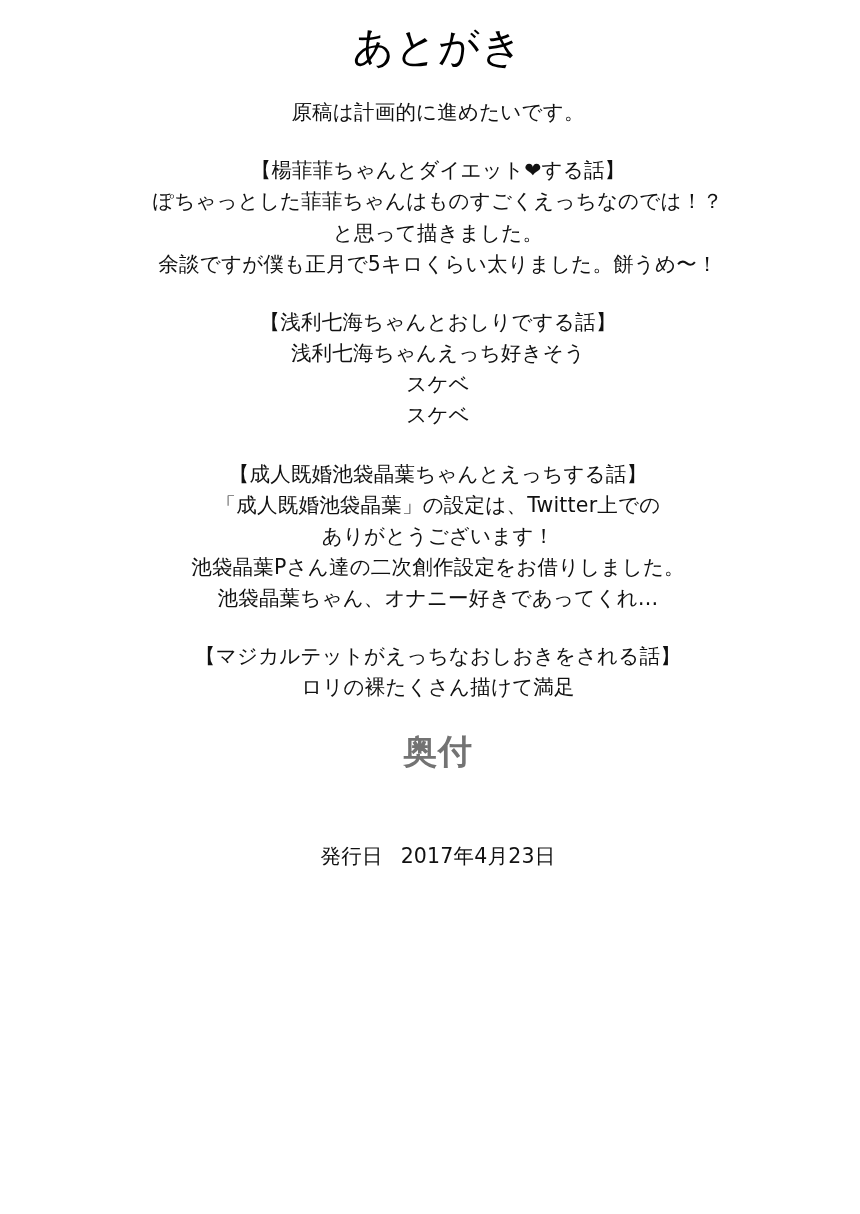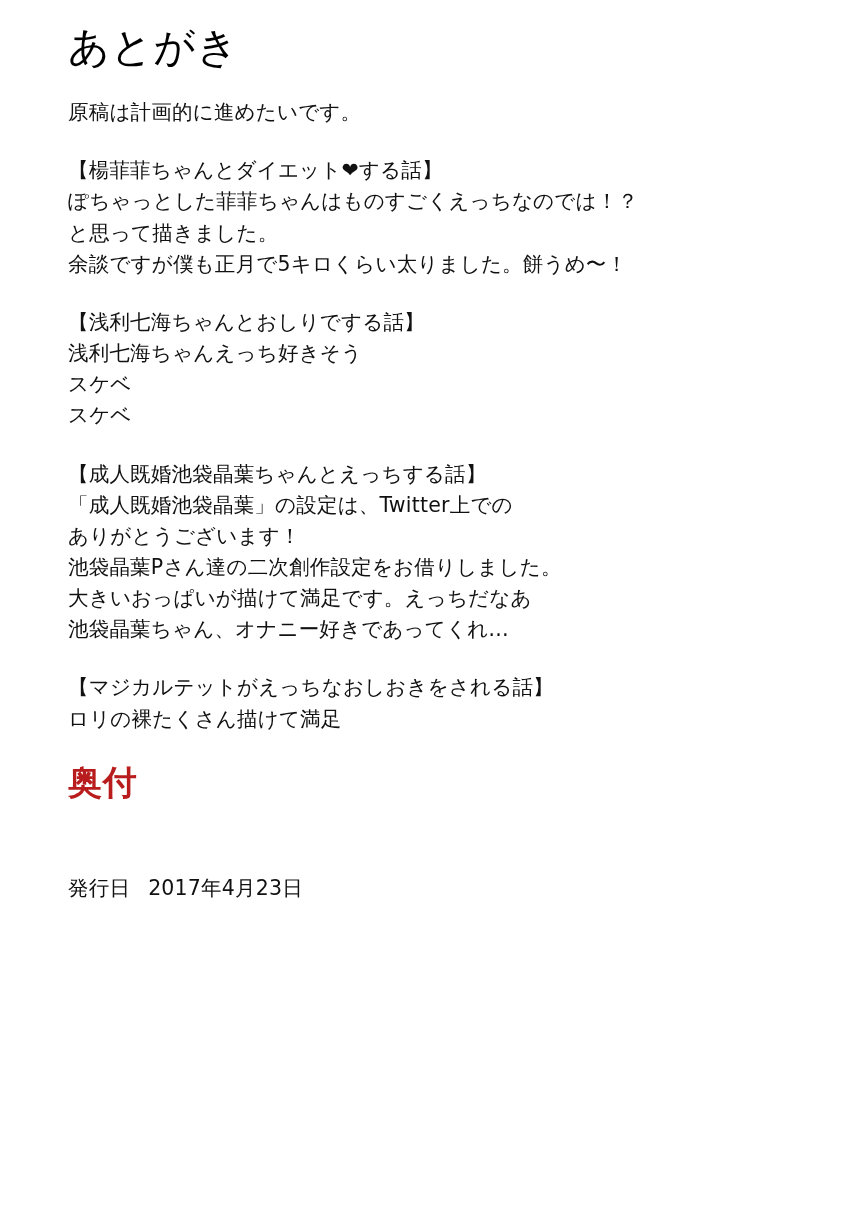--- a/index.html
+++ b/index.html
@@ -15,20 +15,21 @@
     color: #111111;
     overflow: hidden;
   }
   .page {
     position: absolute;
     left: 0;
     top: 0;
     width: 860px;
     height: 957px;
     padding: 0;
+    text-align: center;
   }
   .content {
     position: absolute;
     left: 68px;
     top: 24px;
     width: 740px;
   }
   .afterword-title {
     font-size: 41px;
     line-height: 1.15;
@@ -53,21 +54,21 @@
   .heading-line {
     font-size: 20.5px;
     line-height: 1.52;
     letter-spacing: 0.01em;
     color: #111111;
   }
   .colophon-title {
     font-size: 34px;
     line-height: 1.2;
     margin: 6px 0 0 0;
-    color: #b91c1c;
+    color: #737373;
     letter-spacing: 0.02em;
   }
   .colophon-body {
     margin-top: 71px;
   }
   .pub-line {
     font-size: 20.5px;
     letter-spacing: 0.01em;
     color: #111111;
   }
@@ -103,21 +104,20 @@
       <div class="line">浅利七海ちゃんえっち好きそう</div>
       <div class="line">スケベ</div>
       <div class="line">スケベ</div>
     </div>
 
     <div class="section">
       <div class="heading-line">【成人既婚池袋晶葉ちゃんとえっちする話】</div>
       <div class="line">「成人既婚池袋晶葉」の設定は、Twitter上での</div>
       <div class="line">ありがとうございます！</div>
       <div class="line">池袋晶葉Pさん達の二次創作設定をお借りしました。</div>
-      <div class="line">大きいおっぱいが描けて満足です。えっちだなあ</div>
       <div class="line">池袋晶葉ちゃん、オナニー好きであってくれ…</div>
     </div>
 
     <div class="section">
       <div class="heading-line">【マジカルテットがえっちなおしおきをされる話】</div>
       <div class="line">ロリの裸たくさん描けて満足</div>
     </div>
 
     <h2 class="colophon-title">奥付</h2>
 

